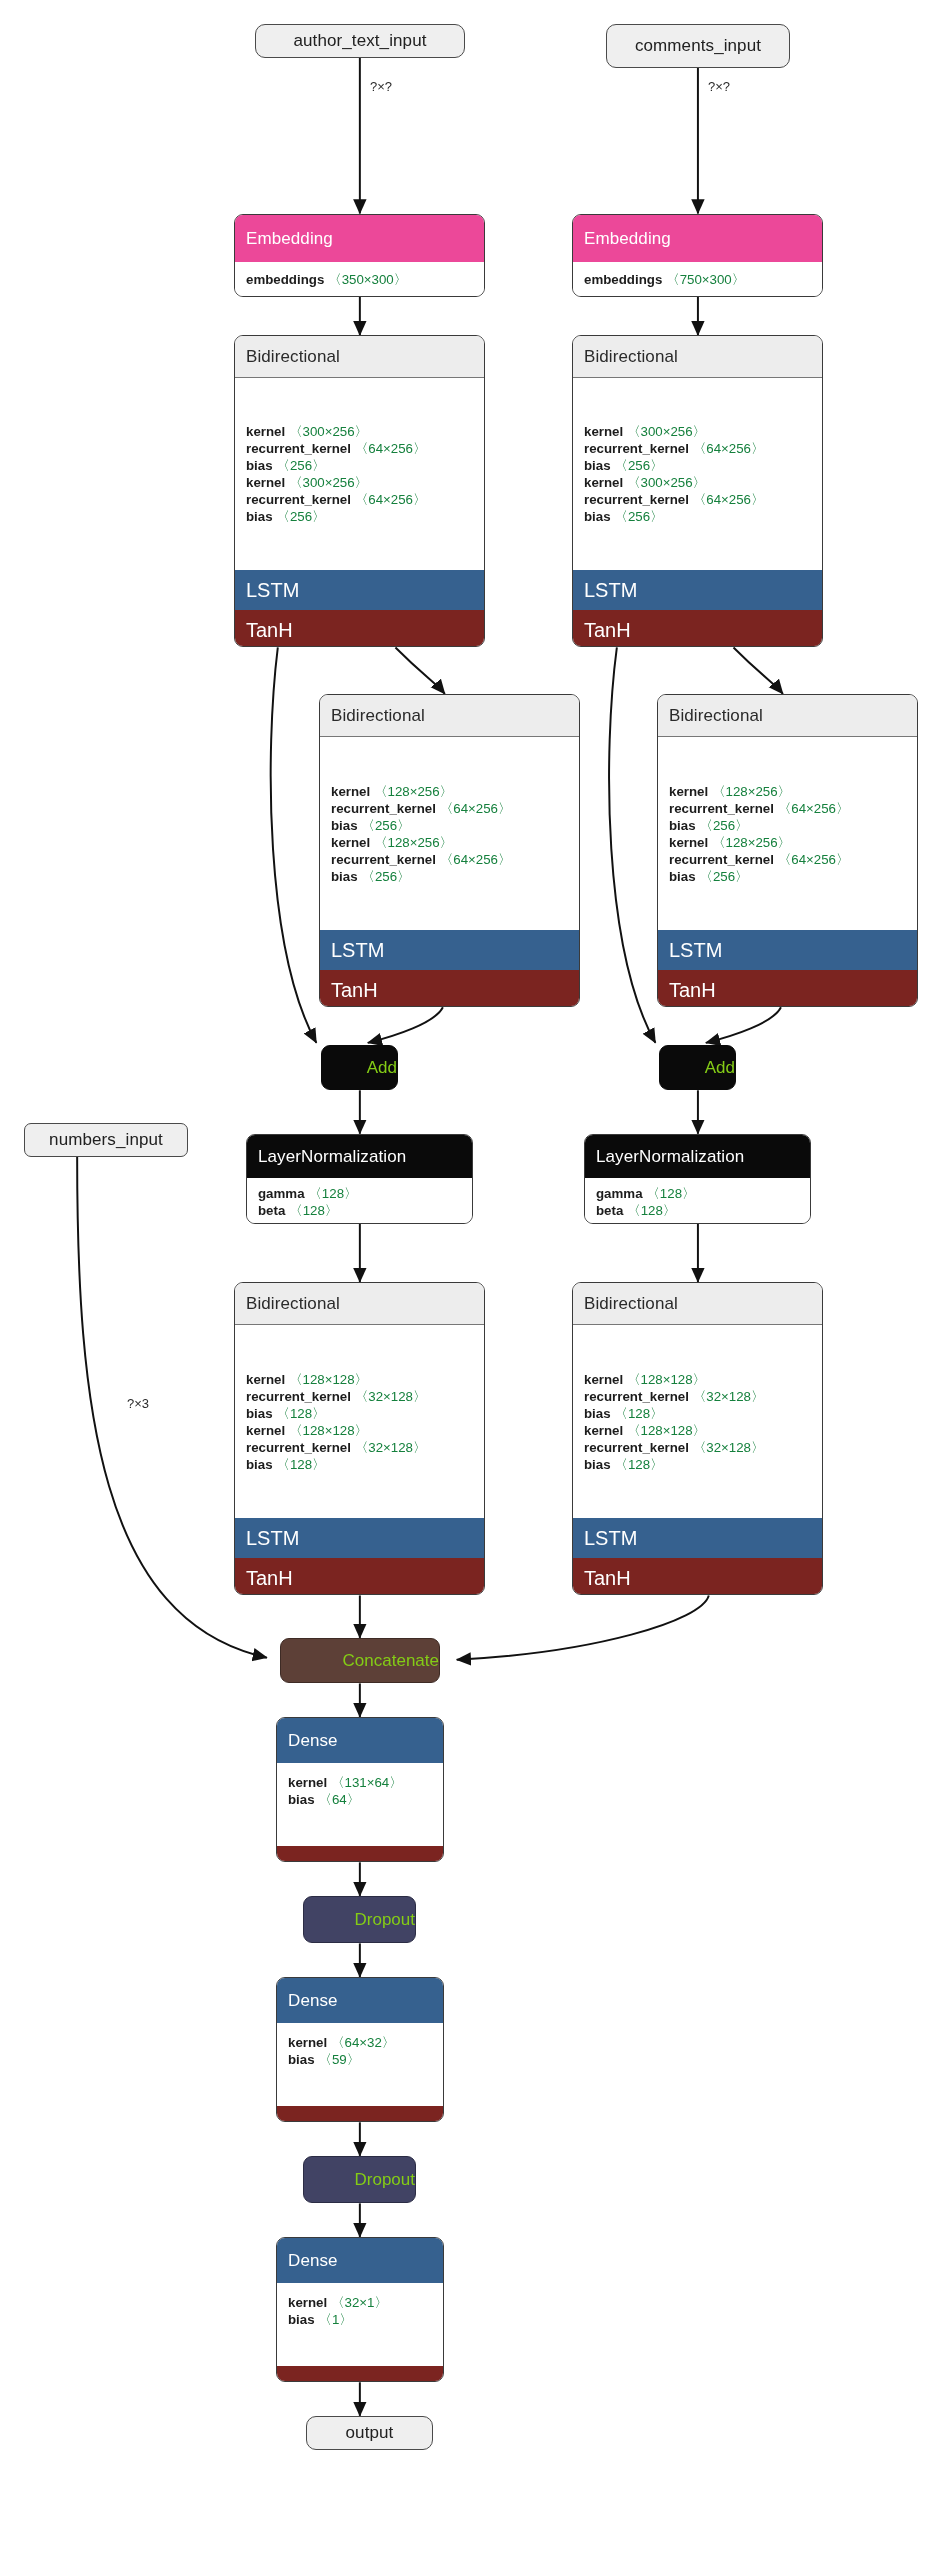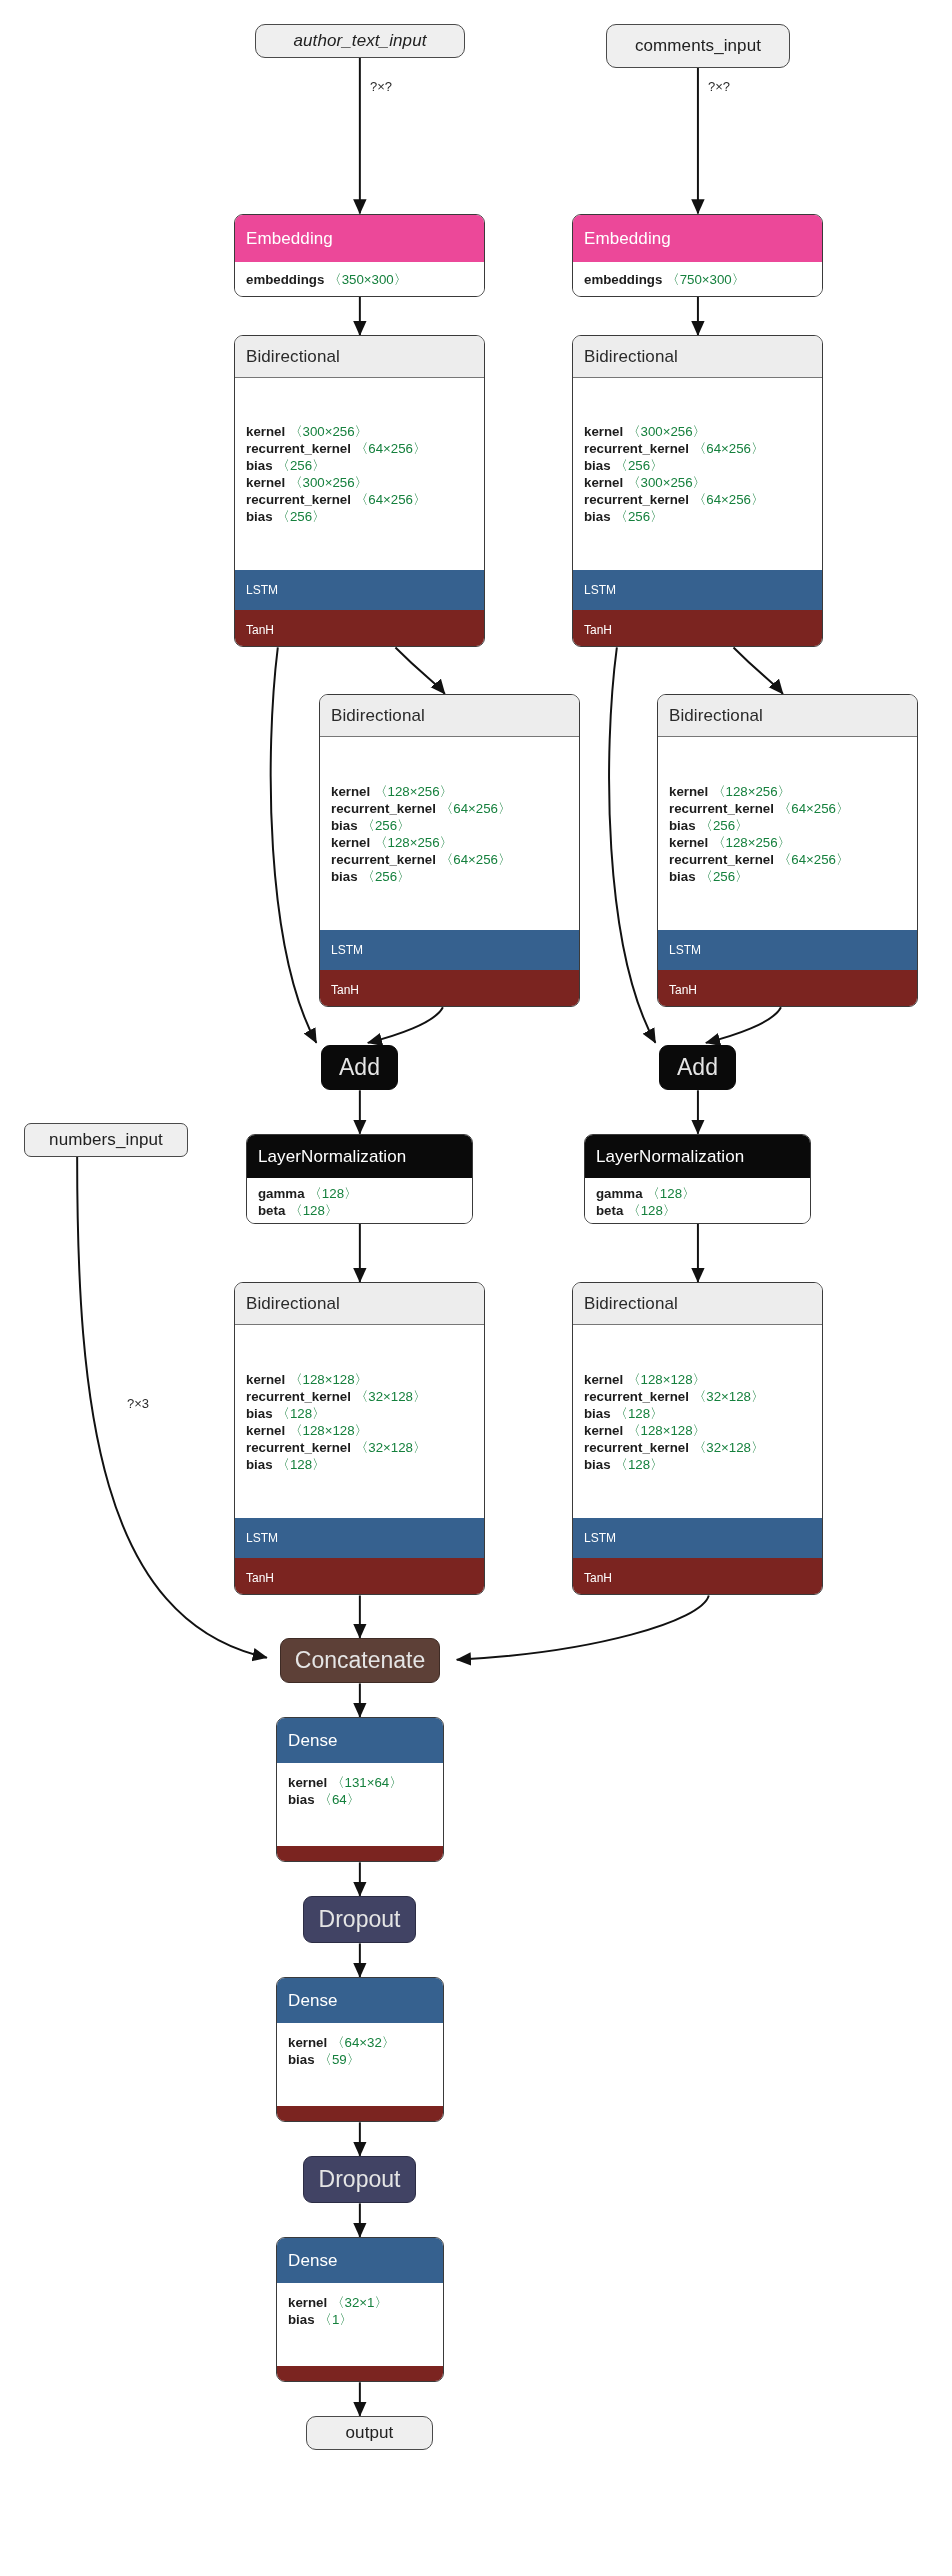--- a/index.html
+++ b/index.html
@@ -86,35 +86,35 @@
     color: #15803d;
     margin-left: 4px;
   }
 
   
   .bar {
     display: flex;
     align-items: center;
     box-sizing: border-box;
     padding: 0 11px;
-    font-size: 12px;
+    font-size: 20px;
     color: #ffffff;
     line-height: 1;
   }
   .bar-lstm { background: #36618f; }
   .bar-tanh { background: #7b2420; }
   .bar-relu { background: #7b2420; margin-top: 28px; }
 
   
   .simple {
     display: flex;
     align-items: center;
-    justify-content: center;
-    color: #e5e5e5;
-    font-size: 23px;
+    justify-content: flex-end;
+    color: #84cc16;
+    font-size: 17px;
     box-sizing: border-box;
   }
   .n-black  { background: #0a0a0a;  border-color: #0a0a0a; }
   .n-brown  { background: #5d4037;  border-color: #3e2b25; }
   .n-slate  { background: #414364;  border-color: #2b2c44; }
 
   .edge-label {
     position: absolute;
     font-size: 13px;
     color: #2b2b2b;
@@ -179,21 +179,21 @@
       <path d="M364,2229 L364,2263"></path>
 
       <path d="M364,2410 L364,2444"></path>
     </g>
   </svg>
 
   <div class="edge-label" style="left:370px; top:79px;">?×?</div>
   <div class="edge-label" style="left:708px; top:79px;">?×?</div>
   <div class="edge-label" style="left:127px; top:1396px;">?×3</div>
 
-  <div class="node io-node" style="left:255px; top:24px; width:210px; height:34px;font-style:italic;">
+  <div class="node io-node" style="left:255px; top:24px; width:210px; height:34px;">
     <span>author_text_input</span>
   </div>
 
   <div class="node io-node" style="left:606px; top:24px; width:184px; height:44px;">
     <span>comments_input</span>
   </div>
 
   <div class="node io-node" style="left:24px; top:1123px; width:164px; height:34px;border-radius:7px;">
     <span>numbers_input</span>
   </div>

